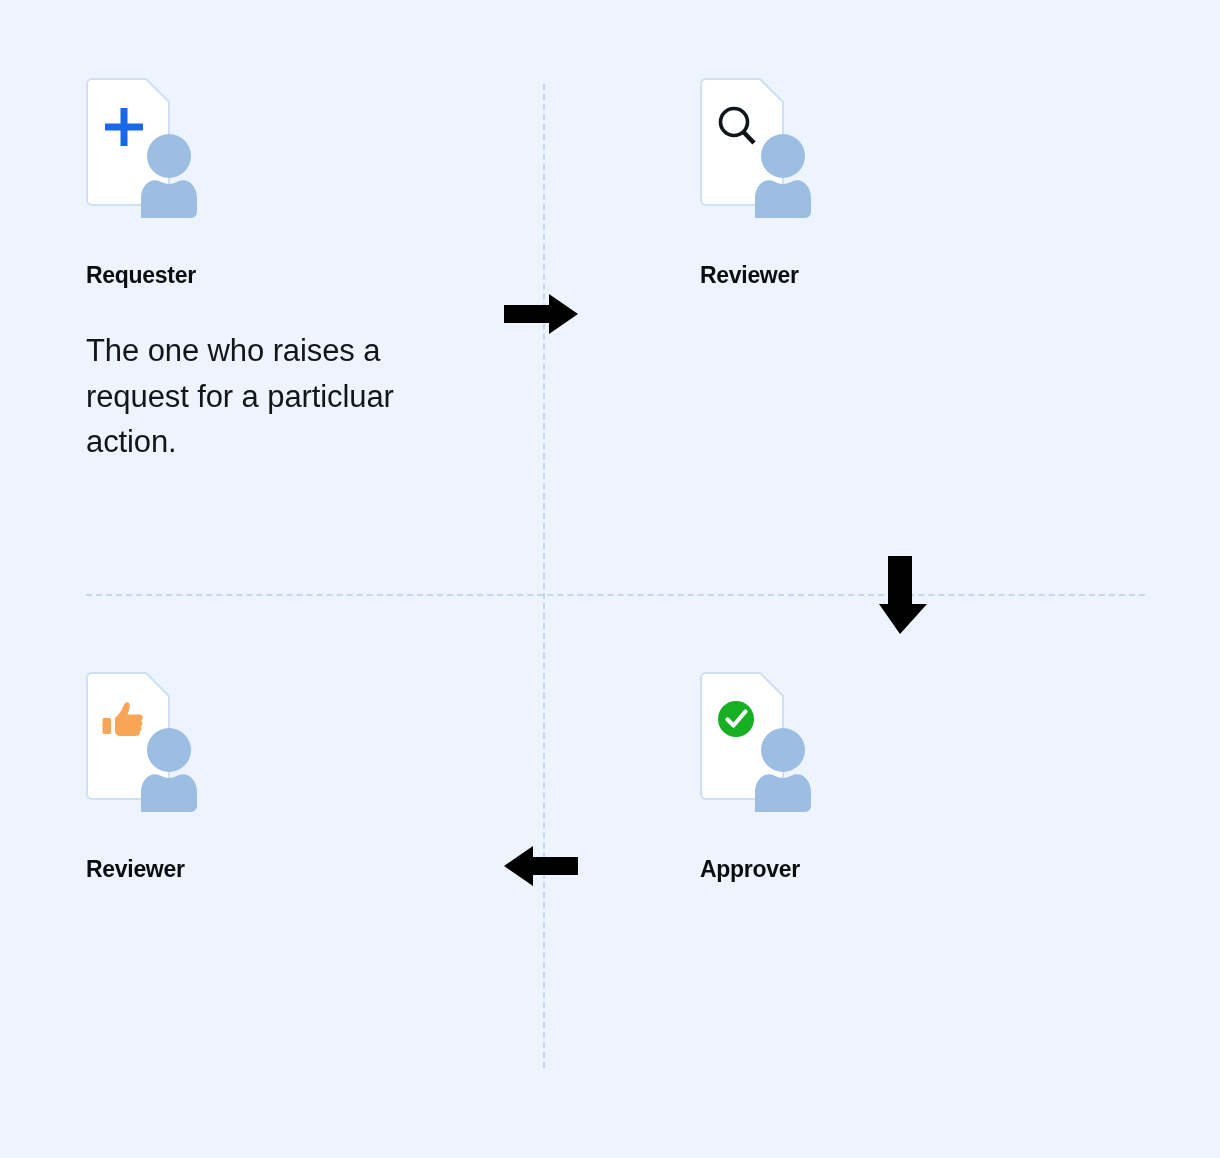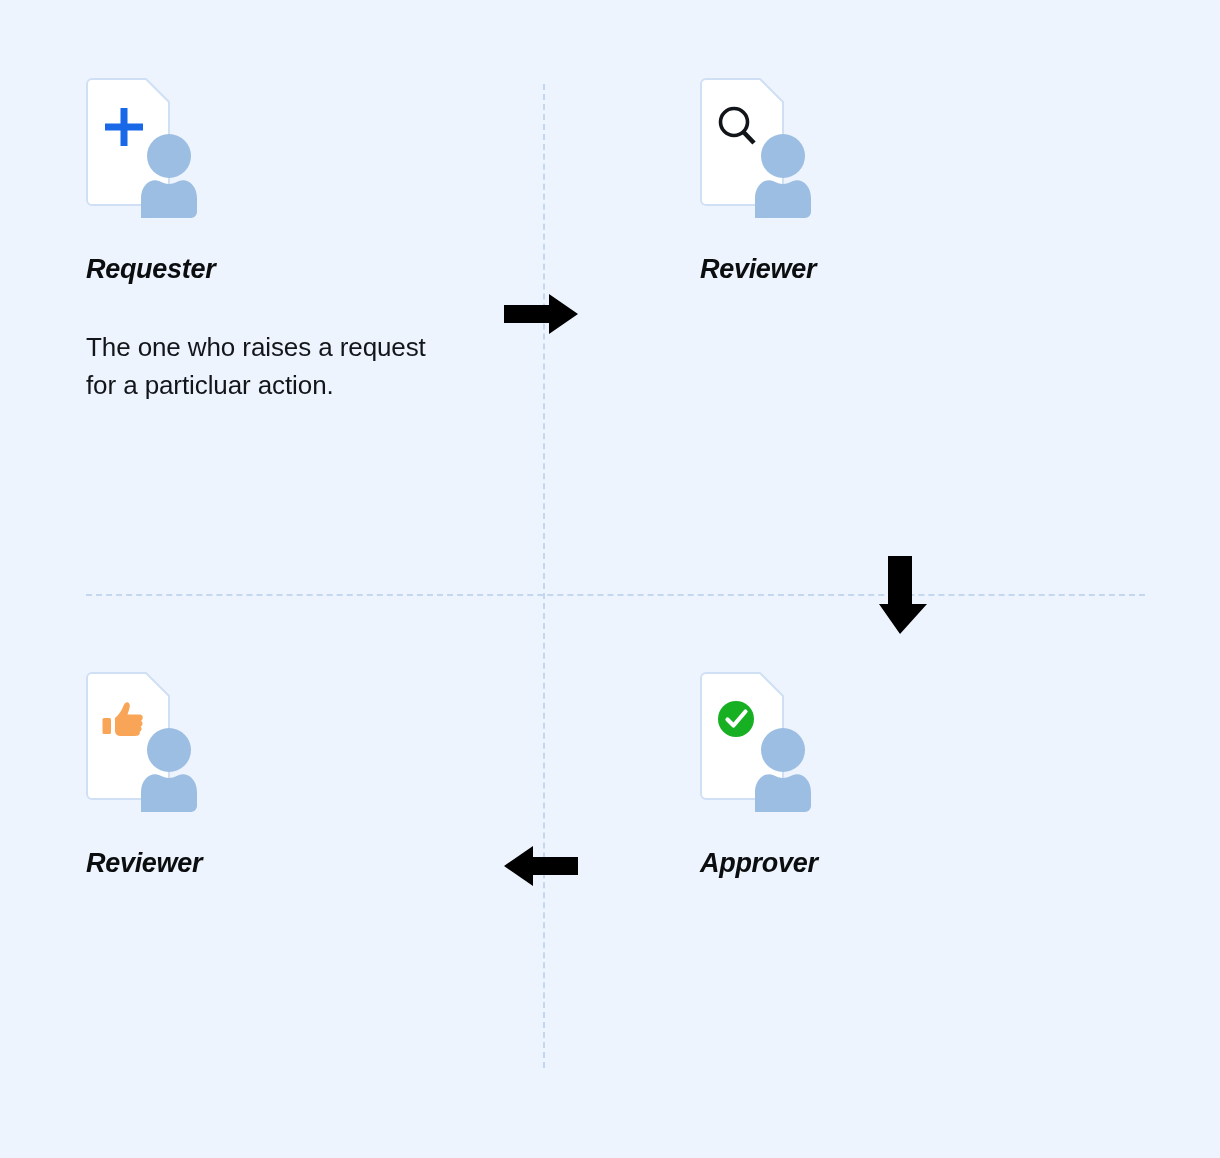--- a/index.html
+++ b/index.html
@@ -76,39 +76,38 @@
     left: 15px;
     top: 26px;
     width: 46px;
     height: 46px;
   }
   .doc-glyph svg { display: block; }
 
   .card-title {
     margin: 0;
     padding: 0;
-    font-size: 27px;
+    font-size: 23px;
     font-weight: 700;
     letter-spacing: -0.3px;
     color: #0b0d0f;
     line-height: 1;
     position: absolute;
-    top: 178px;
+    top: 186px;
     left: 0;
     white-space: nowrap;
-    font-style: italic;
   }
   .card-desc {
     margin: 0;
     padding: 0;
     position: absolute;
     top: 250px;
     left: 0;
     width: 400px;
-    font-size: 26px;
+    font-size: 31px;
     font-weight: 400;
     line-height: 1.47;
     color: #12161a;
     letter-spacing: -0.1px;
   }
   .card-reviewer .card-desc,
   .card-approver .card-desc { width: 395px; }
   .card-requester .card-desc { width: 350px; }
   .card-executor .card-desc { width: 345px; }
 

